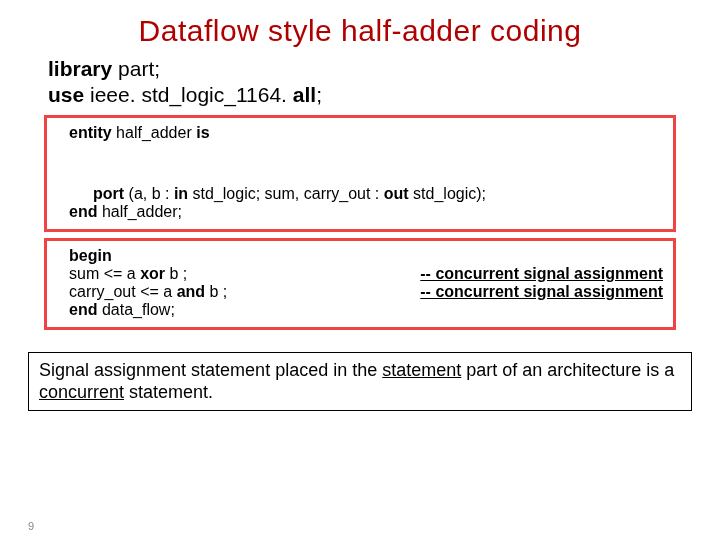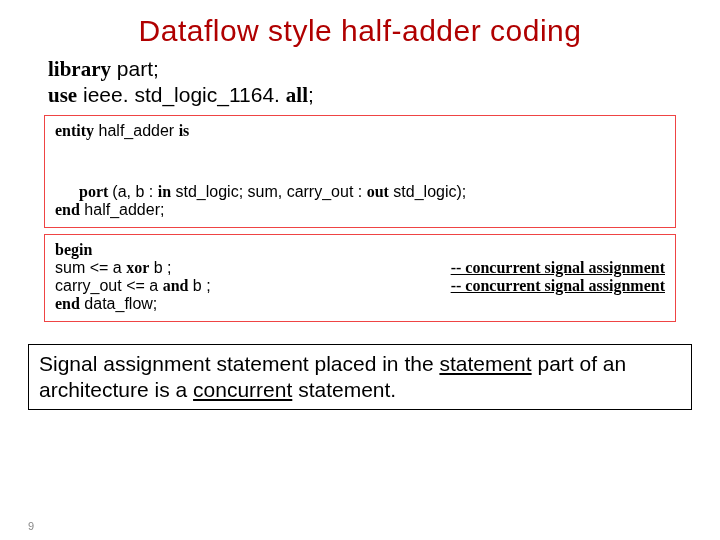--- a/index.html
+++ b/index.html
@@ -22,51 +22,50 @@
     padding-top: 14px;
     padding-bottom: 8px;
     letter-spacing: 0.5px;
   }
   .block {
     font-size: 21px;
     line-height: 1.25;
     margin: 0 48px 6px 48px;
   }
   .bordered {
-    border: 1px solid #ef4444;
-    padding: 6px 10px 8px 10px;
+    border: 3px solid #ef4444;
+    padding: 6px 10px 8px 22px;
     margin: 4px 44px 6px 44px;
   }
   .indent {
     padding-left: 24px;
     margin-top: 43px;
   }
   .ul {
     text-decoration: underline;
   }
   .bold {
     font-weight: bold;
-    font-family: Liberation Serif, serif;
   }
   .row {
     display: flex;
     justify-content: space-between;
     align-items: center;
   }
   .left {
     white-space: nowrap;
   }
   .right {
     white-space: nowrap;
   }
   .footer-box {
     border: 1px solid #000;
     margin: 22px 28px 12px 28px;
     padding: 6px 10px;
-    font-size: 21px;
+    font-size: 18px;
     line-height: 1.25;
   }
   .pagenum {
     position: absolute;
     left: 28px;
     bottom: 8px;
     font-size: 11px;
     color: #888;
   }
 </style>

